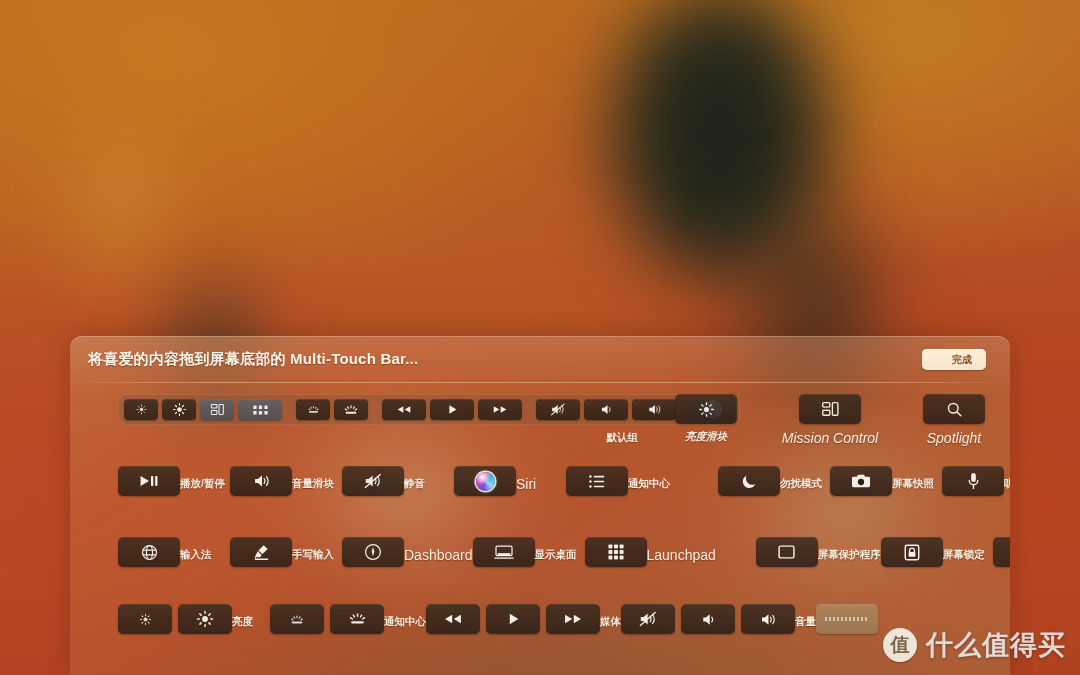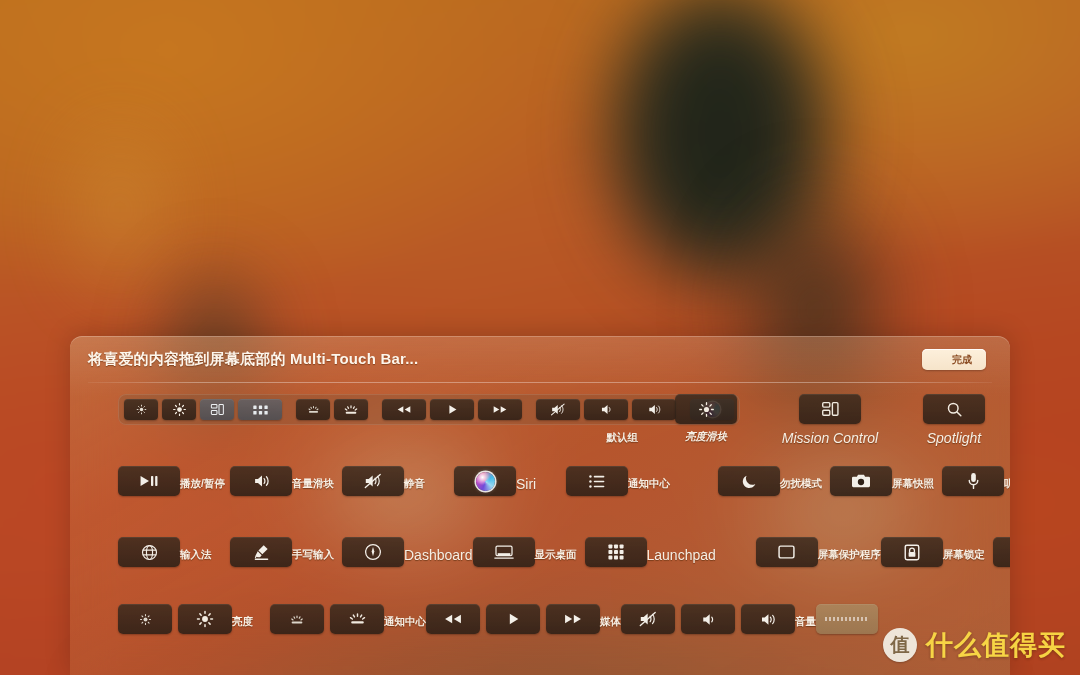--- a/index.html
+++ b/index.html
@@ -179,21 +179,21 @@
     opacity:.92;
   }
   #wm-logo{
     width:34px;height:34px;border-radius:50%;
     background:#f4f1e8;color:#7b6a4a;
     display:flex;align-items:center;justify-content:center;
     font-size:19px;font-weight:bold;
     box-shadow:0 1px 2px rgba(0,0,0,.25);
   }
   #wm-text{
-    font-size:27px;font-weight:bold;color:#fde047;
+    font-size:27px;font-weight:bold;color:#e5e5e5;
     letter-spacing:1px;text-shadow:0 1px 3px rgba(60,35,10,.45);
     white-space:nowrap;
   }
 </style>
 </head>
 <body>
 
 <div id="wallpaper">
   <div class="bg-base"></div>
   <div class="bg-light3"></div>

